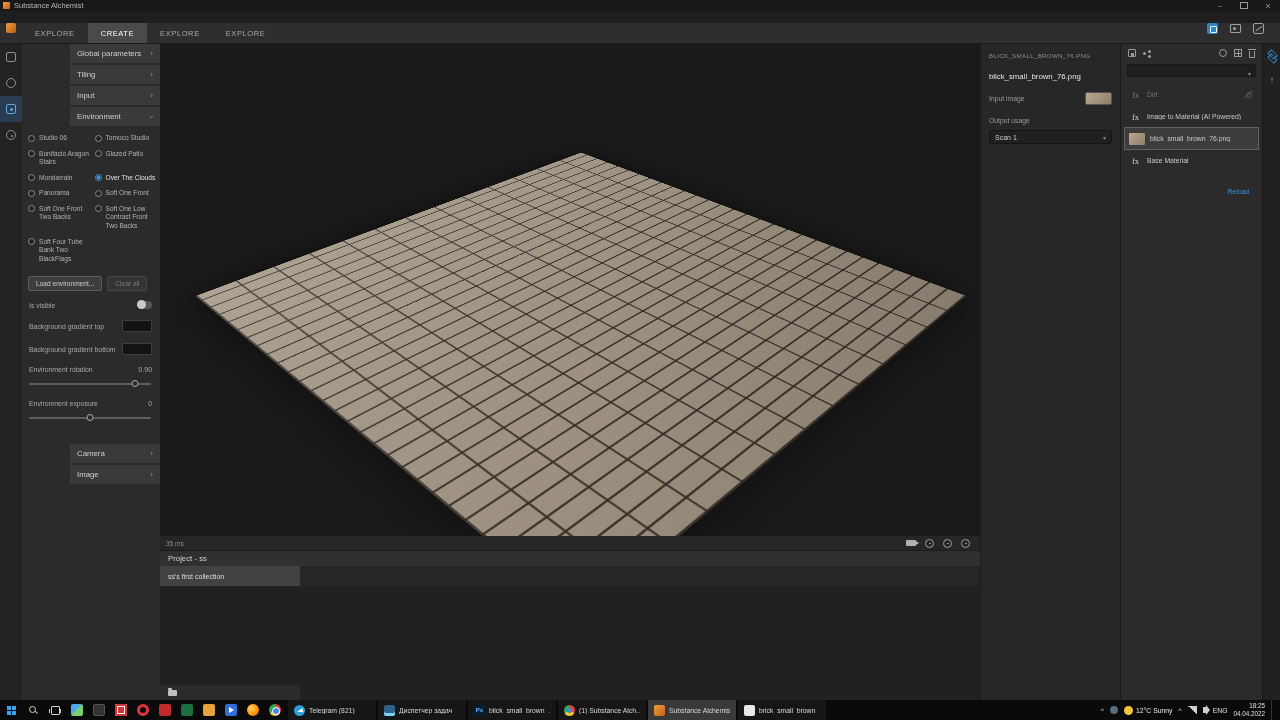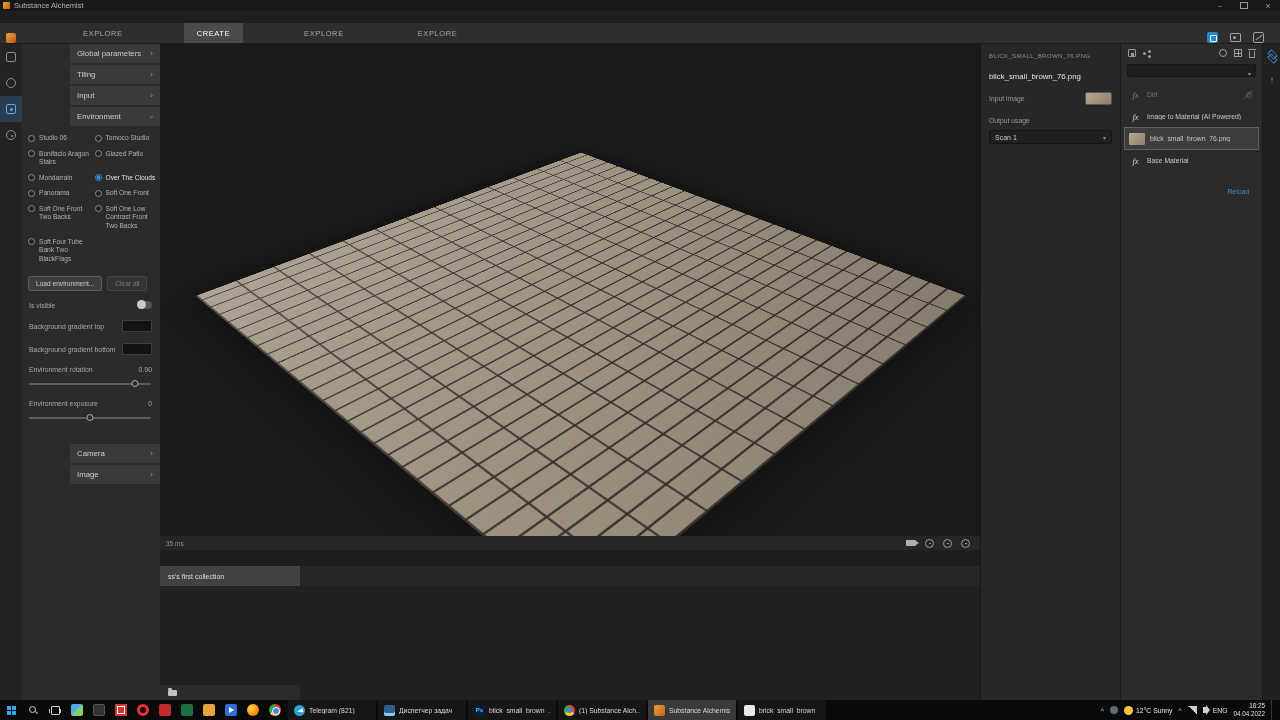--- a/index.html
+++ b/index.html
@@ -20,21 +20,21 @@
   .wc-max::after { content:""; width:6px; height:5px; border:1px solid #9a9a9a; display:block; }
   .wc-close::after { content:"×"; font-size:9px; }
 
   
   .menubar { position:absolute; left:0; top:11px; width:1280px; height:12px; background:#242424;
     display:flex; align-items:center; font-size:7.5px; color:#b8b8b8; }
   .menu-item { padding:0 7px; height:100%; display:flex; align-items:center; }
 
   
   .tabbar { position:absolute; left:0; top:23px; width:1280px; height:21px; background:#2e2e2e;
-    display:flex; align-items:flex-end; border-bottom:1px solid #1c1c1c;gap:48px; }
+    display:flex; align-items:flex-start; border-bottom:1px solid #1c1c1c; }
   .tab-logo { width:22px; display:flex; justify-content:center; }
   .tab-logo i { width:10px; height:10px; border-radius:2px; background:linear-gradient(135deg,#f0a03a,#b85a1c); }
   .tab { height:100%; display:flex; align-items:center; padding:0 13px; font-size:7.5px;
     letter-spacing:0.6px; color:#a8a8a8; }
   .tab.active { background:#4a4a4a; color:#ffffff; }
   .tabbar-right { margin-left:auto; display:flex; gap:12px; padding-right:16px; align-items:center; }
   .i-community { width:11px; height:11px; border-radius:2px; background:#2b87c8; position:relative; }
   .i-community::after { content:""; position:absolute; left:3px; top:3px; width:5px; height:5px; border:1px solid #eaf4fc; border-radius:1px; }
   .i-export { width:11px; height:9px; border:1px solid #a2a2a2; border-radius:1px; position:relative; }
   .i-export::after { content:""; position:absolute; left:2px; top:2px; width:3px; height:3px; border-radius:50%; background:#a2a2a2; }
@@ -135,21 +135,21 @@
   .i-grid { width:8px; height:8px; border:1px solid #9a9a9a;
     background:linear-gradient(#9a9a9a,#9a9a9a) 50% 0/1px 100% no-repeat, linear-gradient(#9a9a9a,#9a9a9a) 0 50%/100% 1px no-repeat; }
   .i-trash { width:6px; height:7px; border:1px solid #9a9a9a; border-top:none; border-radius:0 0 1px 1px; position:relative; margin-top:2px; }
   .i-trash::before { content:""; position:absolute; left:-2px; top:-2px; width:8px; height:1px; background:#9a9a9a; }
   .layers-filter { margin:2px 6px 7px 6px; height:13px; background:#1e1e1e; border:1px solid #171717; border-radius:2px;
     display:flex; align-items:center; justify-content:flex-end; padding:0 4px; }
   .layer { margin:1px 4px; height:21px; display:flex; align-items:center; gap:5px; padding:0 4px;
     font-size:6.8px; color:#c8c8c8; position:relative; }
   .layer.selected { background:#3d3d3d; outline:1px solid #616161; }
   .layer.dimmed { opacity:0.45; }
-  .fx-badge { font-family:"Liberation Serif","DejaVu Serif",serif; font-style:italic; font-size:8.5px;
+  .fx-badge { font-family:"Liberation Serif","DejaVu Serif",serif; font-size:8.5px;
     color:#d6d6d6; width:13px; text-align:center; flex:0 0 auto; }
   .layer-thumb { width:16px; height:12px; border-radius:1px; background:linear-gradient(135deg,#b9a88f,#8d7f6b); flex:0 0 auto; }
   .layer-label { white-space:nowrap; overflow:hidden; }
   .i-eye-off { position:absolute; right:5px; top:6px; width:9px; height:9px; }
   .i-eye-off::before { content:""; position:absolute; inset:1.5px; border:1px solid #8a8a8a; border-radius:50%; }
   .i-eye-off::after { content:""; position:absolute; left:4px; top:-1px; width:1px; height:11px; background:#8a8a8a; transform:rotate(45deg); }
   .reload { margin-top:17px; text-align:right; padding-right:13px; font-size:6.8px; color:#3f8fd4; }
 
   
   .edgestrip { position:absolute; left:1262px; top:44px; width:18px; height:656px; background:#212121; border-left:1px solid #171717; }
@@ -378,20 +378,23 @@
     </div>
     <div class="vbar">
       <span class="render-time">35 ms</span>
       <span class="vbar-icons">
         <span class="i-cam"></span>
         <span class="vi-circle"></span>
         <span class="vi-circle"></span>
         <span class="vi-circle"></span>
       </span>
     </div>
+    <div class="proj-header">
+      <span>Project - ss</span>
+    </div>
     <div class="proj-row">
       <div class="proj-item">ss's first collection</div>
     </div>
     <div class="proj-empty">
       <div class="proj-footer">
         <span class="i-folder"></span>
       </div>
     </div>
   </div>
 

